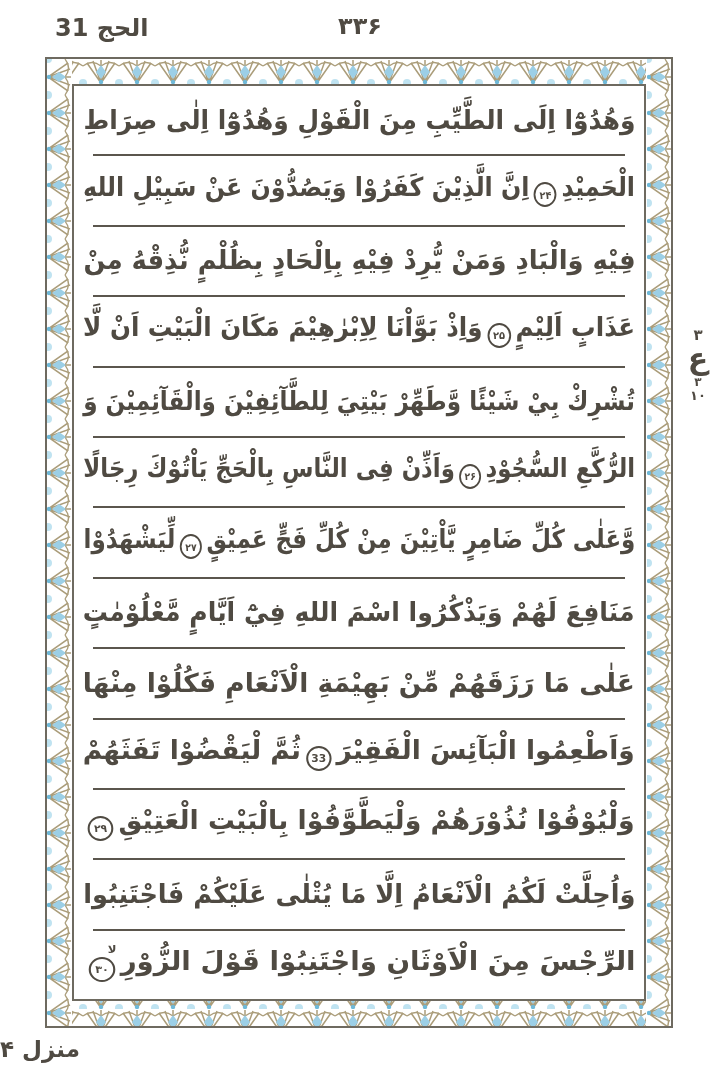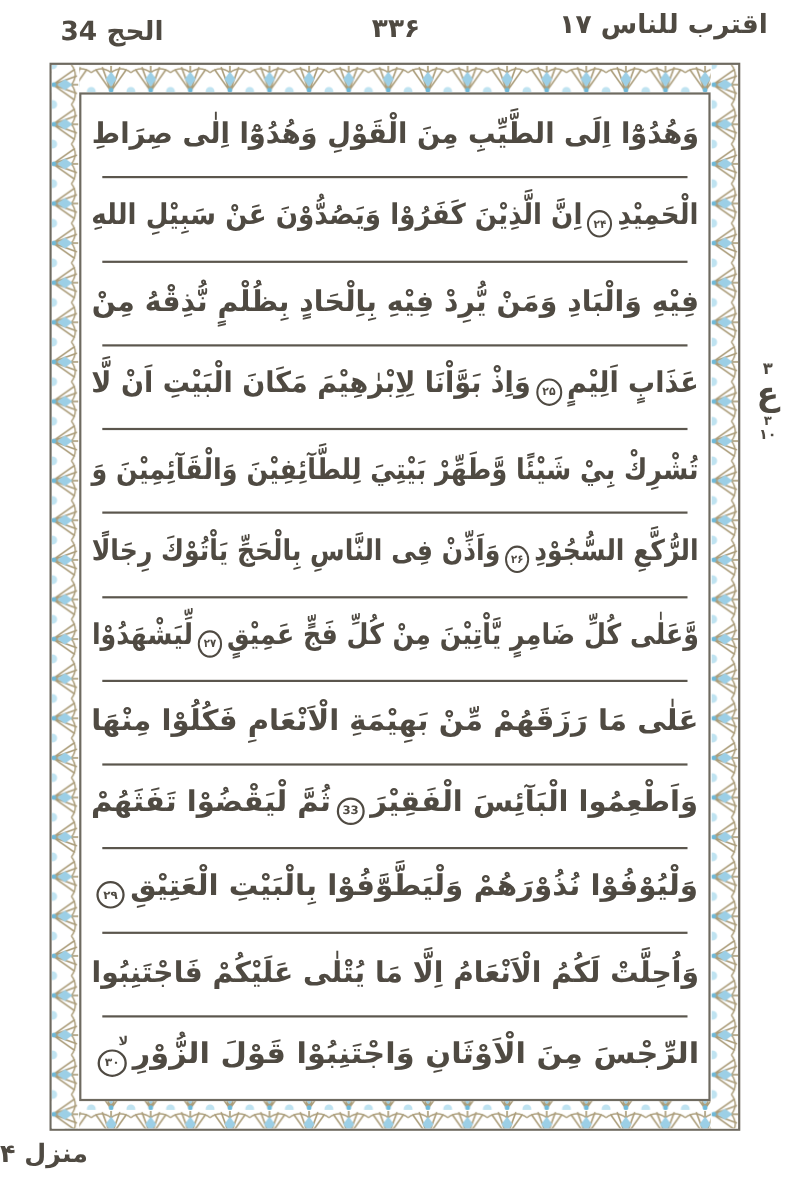--- a/index.html
+++ b/index.html
@@ -41,23 +41,22 @@
   
   .footer{position:absolute;top:1036px;left:0;right:0;text-align:left;
           font-size:23px;font-weight:700;direction:rtl;}
 </style>
 </head>
 <body>
 
 <div class="page">
 
   <div class="header">
-    <span class="h-left">الحج 34</span>
+    <span class="h-left">الحج 31</span>
     <span class="h-center">۳۳۶</span>
-    <span class="h-right">اقترب للناس ۱۷</span>
   </div>
 
   <div class="frame">
     <svg class="band" viewBox="0 0 624 967" preserveAspectRatio="none" xmlns="http://www.w3.org/2000/svg">
       <defs>
         <pattern id="ph" width="36" height="25" patternUnits="userSpaceOnUse">
           <rect width="36" height="25" fill="#ffffff"></rect>
           <path d="M18 24 L4 4 M18 24 L10 2 M18 24 L18 1 M18 24 L26 2 M18 24 L32 4" stroke="#ab9d7a" stroke-width="1.5" fill="none"></path>
           <path d="M0 7 Q9 0 18 7 Q27 0 36 7" stroke="#ab9d7a" stroke-width="1.3" fill="none"></path>
           <path d="M18 6 L23 13 L18 20 L13 13 Z" fill="#9ccfe6"></path>
@@ -105,20 +104,23 @@
             <div class="line-content" dir="rtl" style="transform: scaleX(0.878); transform-origin: center center;"><span class="seg">الرُّكَّعِ السُّجُوْدِ</span><span class="ayah">
                 <span class="num">۲۶</span>
               </span><span class="seg">وَاَذِّنْ فِى النَّاسِ بِالْحَجِّ يَاْتُوْكَ رِجَالًا</span></div>
           </div>
           <div class="line">
             <div class="line-content" dir="rtl" style="transform: scaleX(0.883); transform-origin: center center;"><span class="seg">وَّعَلٰى كُلِّ ضَامِرٍ يَّاْتِيْنَ مِنْ كُلِّ فَجٍّ عَمِيْقٍ</span><span class="ayah">
                 <span class="num">۲۷</span>
               </span><span class="seg">لِّيَشْهَدُوْا</span></div>
           </div>
           <div class="line">
+            <div class="line-content" dir="rtl" style="transform: scaleX(0.966); transform-origin: center center;"><span class="seg">مَنَافِعَ لَهُمْ وَيَذْكُرُوا اسْمَ اللهِ فِيْٓ اَيَّامٍ مَّعْلُوْمٰتٍ</span></div>
+          </div>
+          <div class="line">
             <div class="line-content" dir="rtl" style="transform: scaleX(1.019); transform-origin: center center;"><span class="seg">عَلٰى مَا رَزَقَهُمْ مِّنْ بَهِيْمَةِ الْاَنْعَامِ فَكُلُوْا مِنْهَا</span></div>
           </div>
           <div class="line">
             <div class="line-content" dir="rtl" style="transform: scaleX(1.016); transform-origin: center center;"><span class="seg">وَاَطْعِمُوا الْبَآئِسَ الْفَقِيْرَ</span><span class="ayah">
                 <span class="num">33</span>
               </span><span class="seg">ثُمَّ لْيَقْضُوْا تَفَثَهُمْ</span></div>
           </div>
           <div class="line">
             <div class="line-content" dir="rtl" style="transform: scaleX(1.028); transform-origin: center center;"><span class="seg">وَلْيُوْفُوْا نُذُوْرَهُمْ وَلْيَطَّوَّفُوْا بِالْبَيْتِ الْعَتِيْقِ</span><span class="ayah">
                 <span class="num">۲۹</span>

